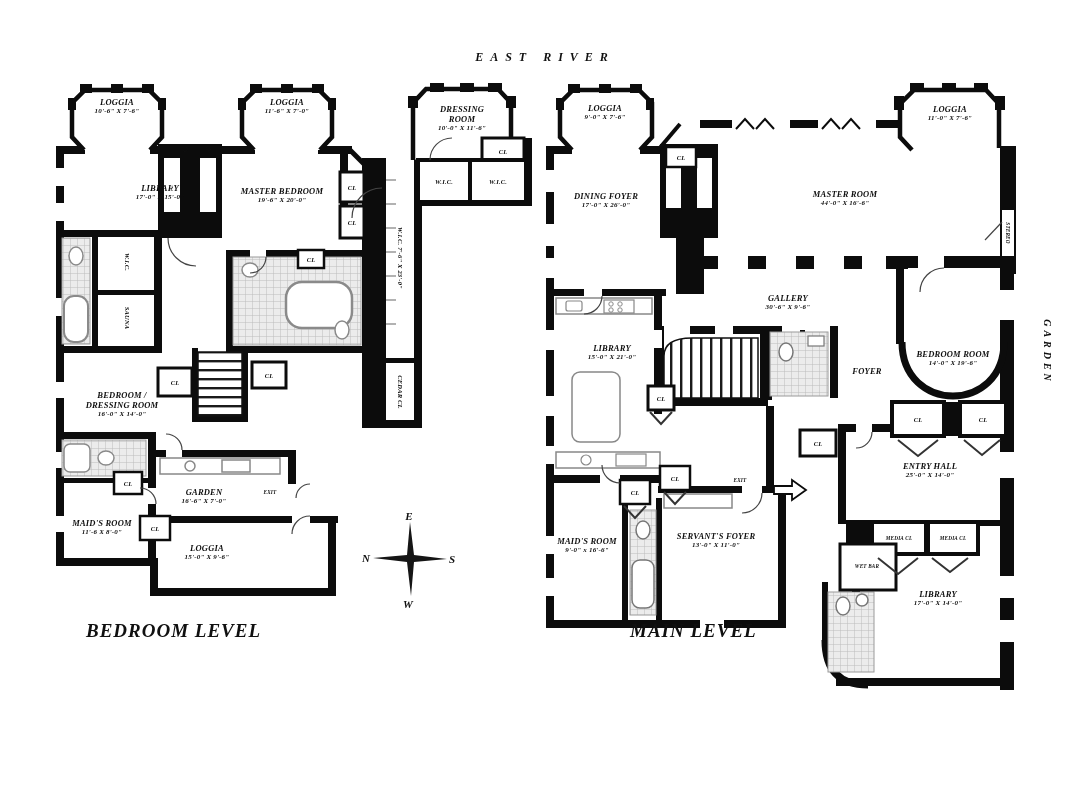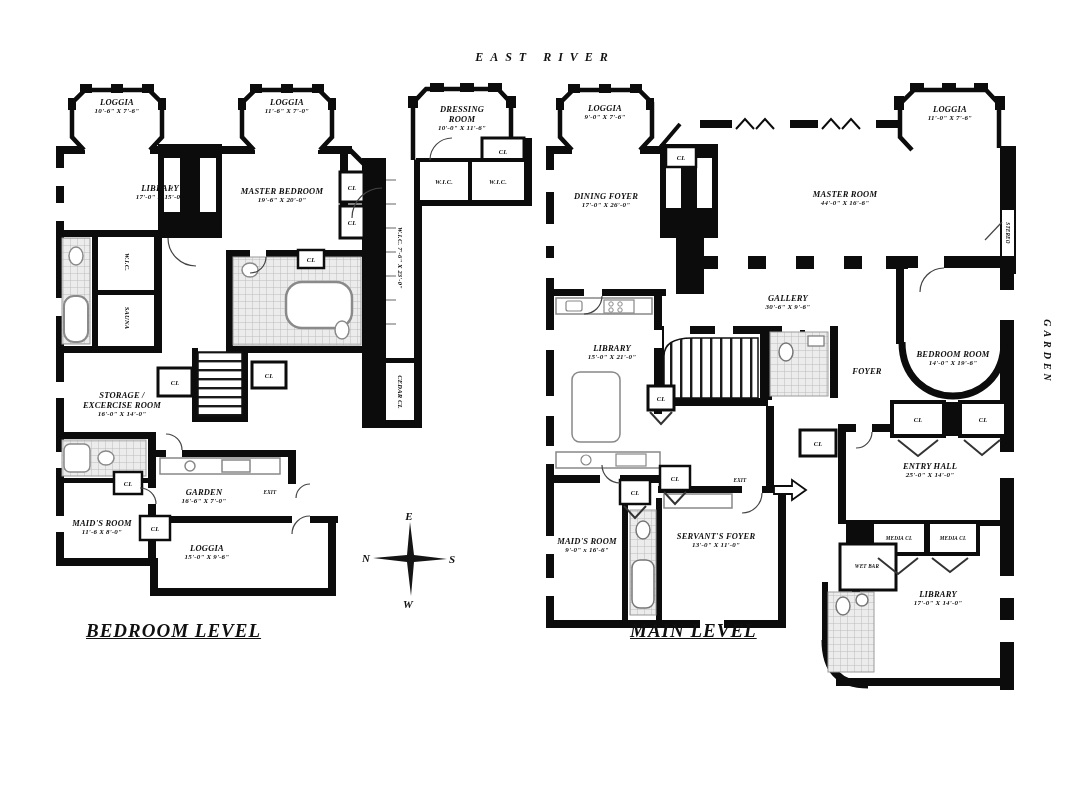--- a/index.html
+++ b/index.html
@@ -10,21 +10,21 @@
        align-items:center;text-align:center;white-space:nowrap;line-height:1.08;z-index:5;}
   .lbl.wrap{white-space:normal;}
   .rn{font:italic 700 8.5px "Liberation Serif",serif;letter-spacing:.2px;}
   .rd{font:italic 700 7px "Liberation Serif",serif;letter-spacing:.2px;}
   .sm .rn{font-size:6.5px;}
   .tiny .rn{font-size:5.2px;}
   .vert{transform:translate(-50%,-50%) rotate(90deg);}
   .vneg{transform:translate(-50%,-50%) rotate(-45deg);}
   .vpos{transform:translate(-50%,-50%) rotate(45deg);}
   .onblack .rn{color:#fff;font-size:5px;letter-spacing:.4px;}
-  .title{position:absolute;font:italic 700 19px "Liberation Serif",serif;letter-spacing:1px;z-index:5;text-decoration:underline;}
+  .title{position:absolute;font:italic 700 19px "Liberation Serif",serif;letter-spacing:1px;z-index:5;}
   .river{position:absolute;transform:translate(-50%,-50%);font:italic 700 12px "Liberation Serif",serif;
          letter-spacing:7px;z-index:5;}
   .garden{position:absolute;transform:translate(-50%,-50%);writing-mode:vertical-rl;
           font:italic 700 10px "Liberation Serif",serif;letter-spacing:4px;z-index:5;}
   .compass-letter{position:absolute;transform:translate(-50%,-50%);
           font:italic 700 11px "Liberation Serif",serif;z-index:5;}
 </style>
 </head>
 <body>
 
@@ -362,21 +362,21 @@
   </div>
   <div class="lbl" style="left:160px;top:192px">
     <span class="rn">LIBRARY</span>
     <span class="rd">17'-0" X 15'-0"</span>
   </div>
   <div class="lbl" style="left:282px;top:195px">
     <span class="rn">MASTER BEDROOM</span>
     <span class="rd">19'-6" X 20'-0"</span>
   </div>
   <div class="lbl wrap" style="left:122px;top:404px;width:90px">
-    <span class="rn">STORAGE / EXCERCISE ROOM</span>
+    <span class="rn">BEDROOM / DRESSING ROOM</span>
     <span class="rd">16'-0" X 14'-0"</span>
   </div>
   <div class="lbl wrap" style="left:102px;top:527px;width:60px">
     <span class="rn">MAID'S ROOM</span>
     <span class="rd">11'-6 X 8'-0"</span>
   </div>
   <div class="lbl" style="left:204px;top:496px">
     <span class="rn">GARDEN</span>
     <span class="rd">16'-6" X 7'-0"</span>
   </div>

